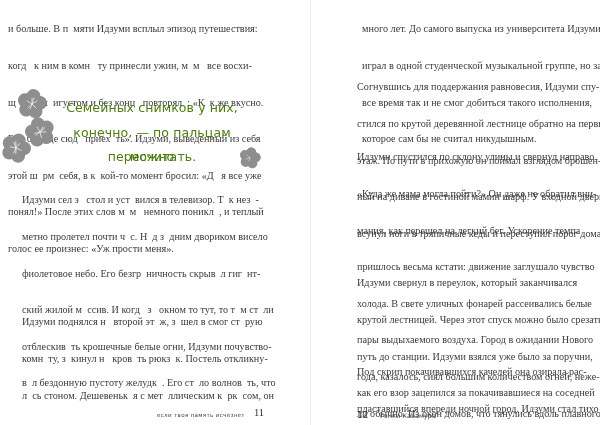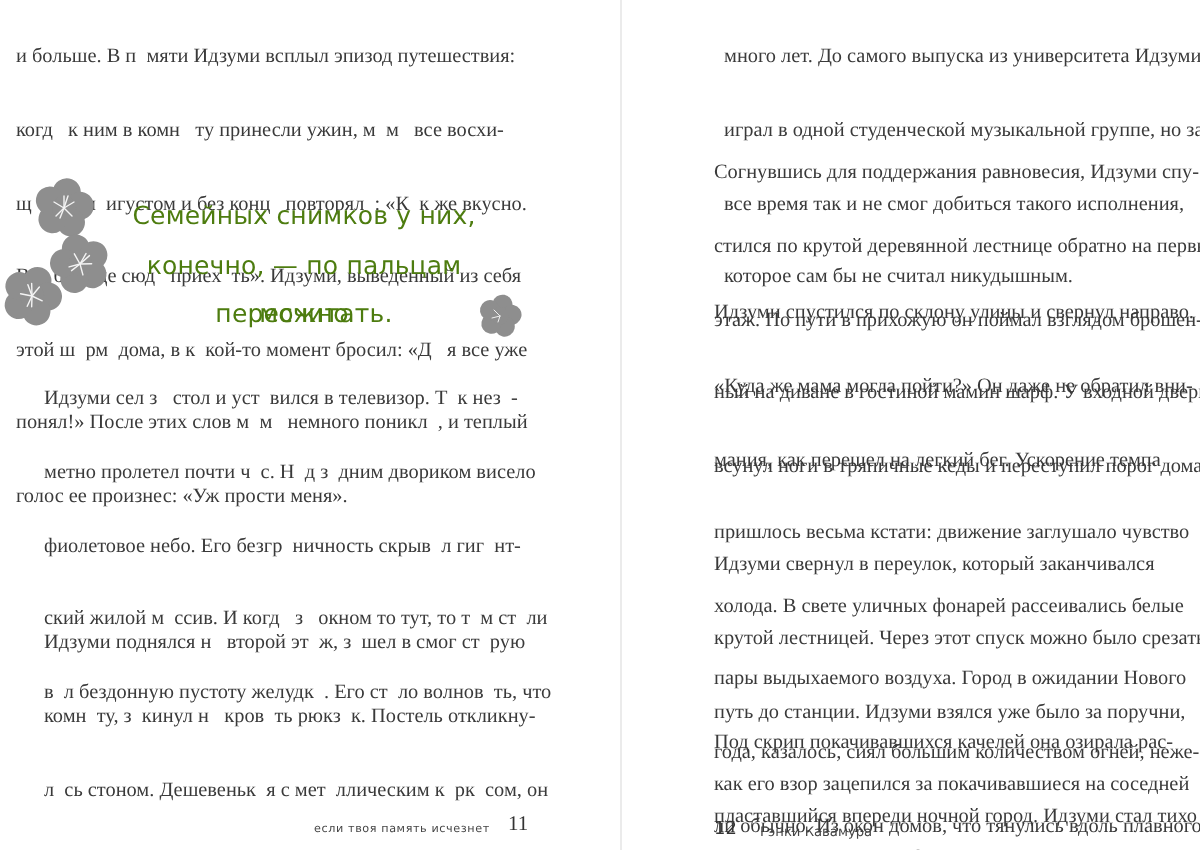--- a/index.html
+++ b/index.html
@@ -83,21 +83,21 @@
 
 <div class="spread">
 
   <div class="page page-left">
 
     <div class="text-block" style="left:8px; top:-1px;">
       <span class="line">и больше. В п  мяти Идзуми всплыл эпизод путешествия:</span>
       <span class="line">когд   к ним в комн   ту принесли ужин, м  м   все восхи-</span>
       <span class="line">щ  л  сь л  игустом и без конц   повторял  : «К  к же вкусно.</span>
       <span class="line">Вот бы еще сюд   приех  ть». Идзуми, выведенный из себя</span>
-      <span class="line">этой ш  рм  дома, в к  кой-то момент бросил: «Д   я все уже</span>
+      <span class="line">этой ш  рм  себя, в к  кой-то момент бросил: «Д   я все уже</span>
       <span class="line">понял!» После этих слов м  м   немного поникл  , и теплый</span>
       <span class="line">голос ее произнес: «Уж прости меня».</span>
     </div>
 
     <svg class="flower" style="left:0px; top:86px;" width="62" height="88" viewBox="0 0 62 88">
       <defs>
         <g id="blossom">
           <circle cx="0" cy="-8" r="7"></circle>
           <circle cx="7.6" cy="-2.5" r="7"></circle>
           <circle cx="4.7" cy="6.5" r="7"></circle>
@@ -147,20 +147,21 @@
         <line x1="0" y1="0" x2="-4" y2="1"></line>
         <line x1="0" y1="0" x2="-1" y2="3"></line>
       </g>
     </svg>
 
     <div class="text-block" style="left:22px; top:170px;">
       <span class="line">Идзуми сел з   стол и уст  вился в телевизор. Т  к нез  -</span>
       <span class="line">метно пролетел почти ч  с. Н  д з  дним двориком висело</span>
       <span class="line">фиолетовое небо. Его безгр  ничность скрыв  л гиг  нт-</span>
       <span class="line">ский жилой м  ссив. И когд   з   окном то тут, то т  м ст  ли</span>
+      <span class="line">отблескив  ть крошечные белые огни, Идзуми почувство-</span>
       <span class="line">в  л бездонную пустоту желудк  . Его ст  ло волнов  ть, что</span>
       
       
     </div>
 
     <div class="text-block" style="left:22px; top:292px;">
       <span class="line">Идзуми поднялся н   второй эт  ж, з  шел в смог ст  рую</span>
       <span class="line">комн  ту, з  кинул н   кров  ть рюкз  к. Постель откликну-</span>
       <span class="line">л  сь стоном. Дешевеньк  я с мет  ллическим к  рк  сом, он</span>
       

